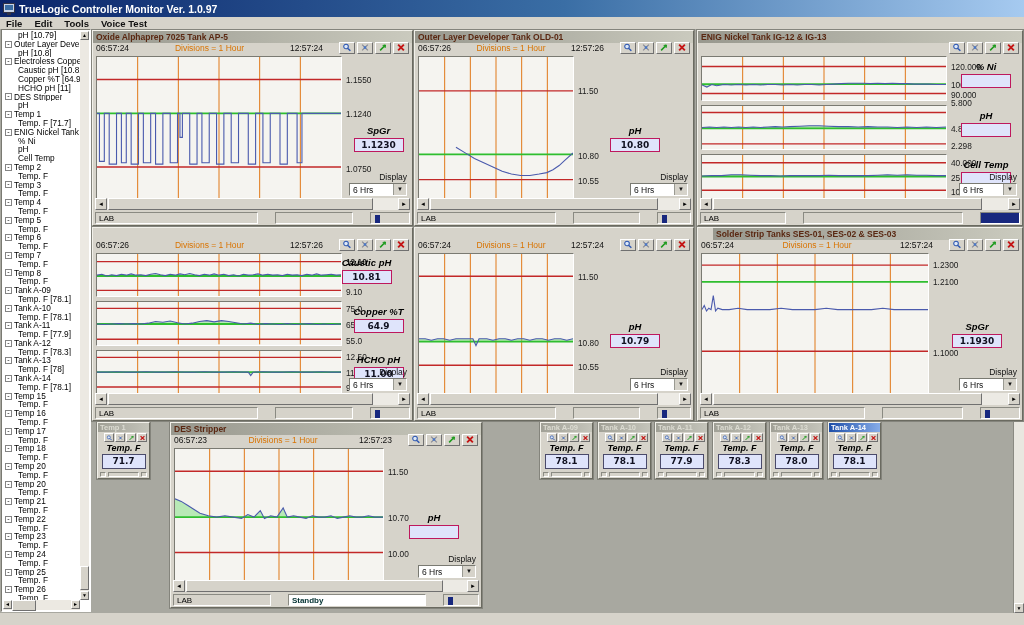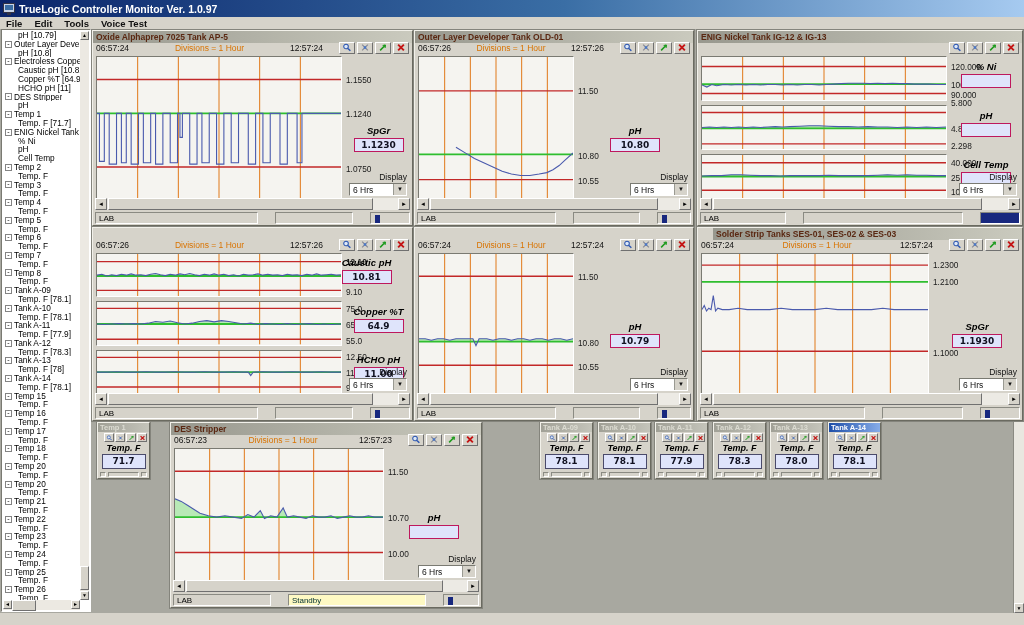--- a/index.html
+++ b/index.html
@@ -72,21 +72,21 @@
     text-align:center;line-height:11px;}
   .hscroll{position:absolute;height:12px;display:flex;background:#eceae4;}
   .sb-btn{width:12px;height:12px;flex:none;background:#d6d3ca;border:1px solid;
     border-color:#fff #707070 #707070 #fff;font-size:6px;line-height:10px;text-align:center;box-sizing:border-box;}
   .sb-track{flex:1;position:relative;}
   .sb-thumb{position:absolute;left:1px;top:0;bottom:0;width:91%;background:#d6d3ca;
     border:1px solid;border-color:#fff #707070 #707070 #fff;box-sizing:border-box;}
   .pfooter{position:absolute;display:flex;gap:17px;height:12px;}
   .fcell{height:12px;box-sizing:border-box;border:1px solid;border-color:#8a8a82 #ffffff #ffffff #8a8a82;
     font-size:8px;padding:1px 0 0 3px;background:#d6d3ca;overflow:hidden;white-space:nowrap;display:flex;align-items:center;}
-  .fcell.teal{background:#fef9c3;color:#003030;}
+  .fcell.teal{background:#ffffff;color:#003030;font-weight:bold;}
   .fcell.fillind{background:#18287e;}
   .ind-block{width:5px;height:8px;background:#18287e;flex:none;margin-left:1px;}
   
   .mini{position:absolute;background:#d6d3ca;border:1px solid;
     border-color:#f2f1ea #6a6a60 #6a6a60 #f2f1ea;outline:1px solid #84847c;box-sizing:border-box;}
   .mini-title{height:9px;font-size:7.5px;font-weight:bold;color:#dcdcd2;
     background:linear-gradient(90deg,#a0a096,#c4c4ba);padding:0 0 0 2px;overflow:hidden;white-space:nowrap;}
   .mini-title.active{color:#fff;background:linear-gradient(90deg,#1e4ea8,#86ace8);}
   .mini-icons{display:flex;justify-content:flex-end;padding:1px 2px 0 0;height:10px;}
   .mini-label{text-align:center;font-size:9px;font-weight:bold;font-style:italic;height:10px;color:#000;}

